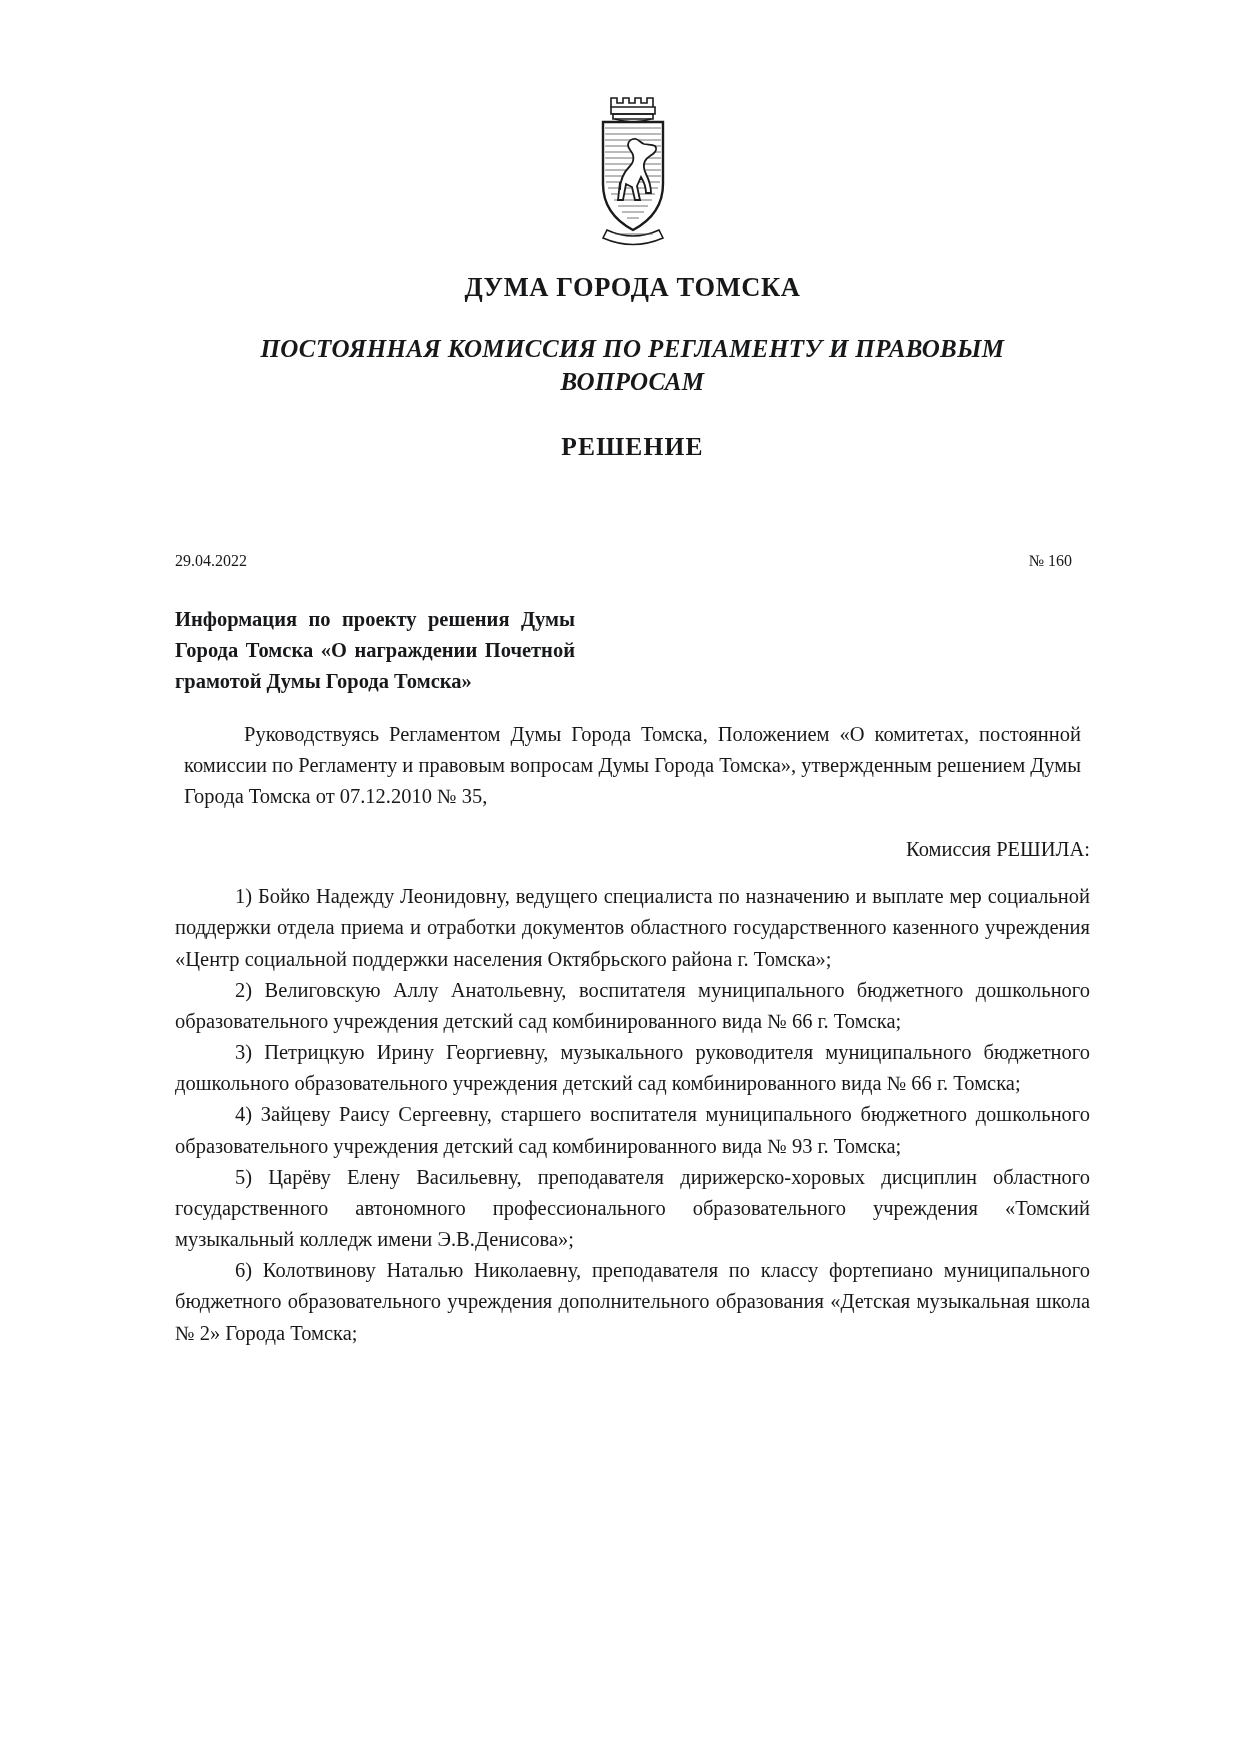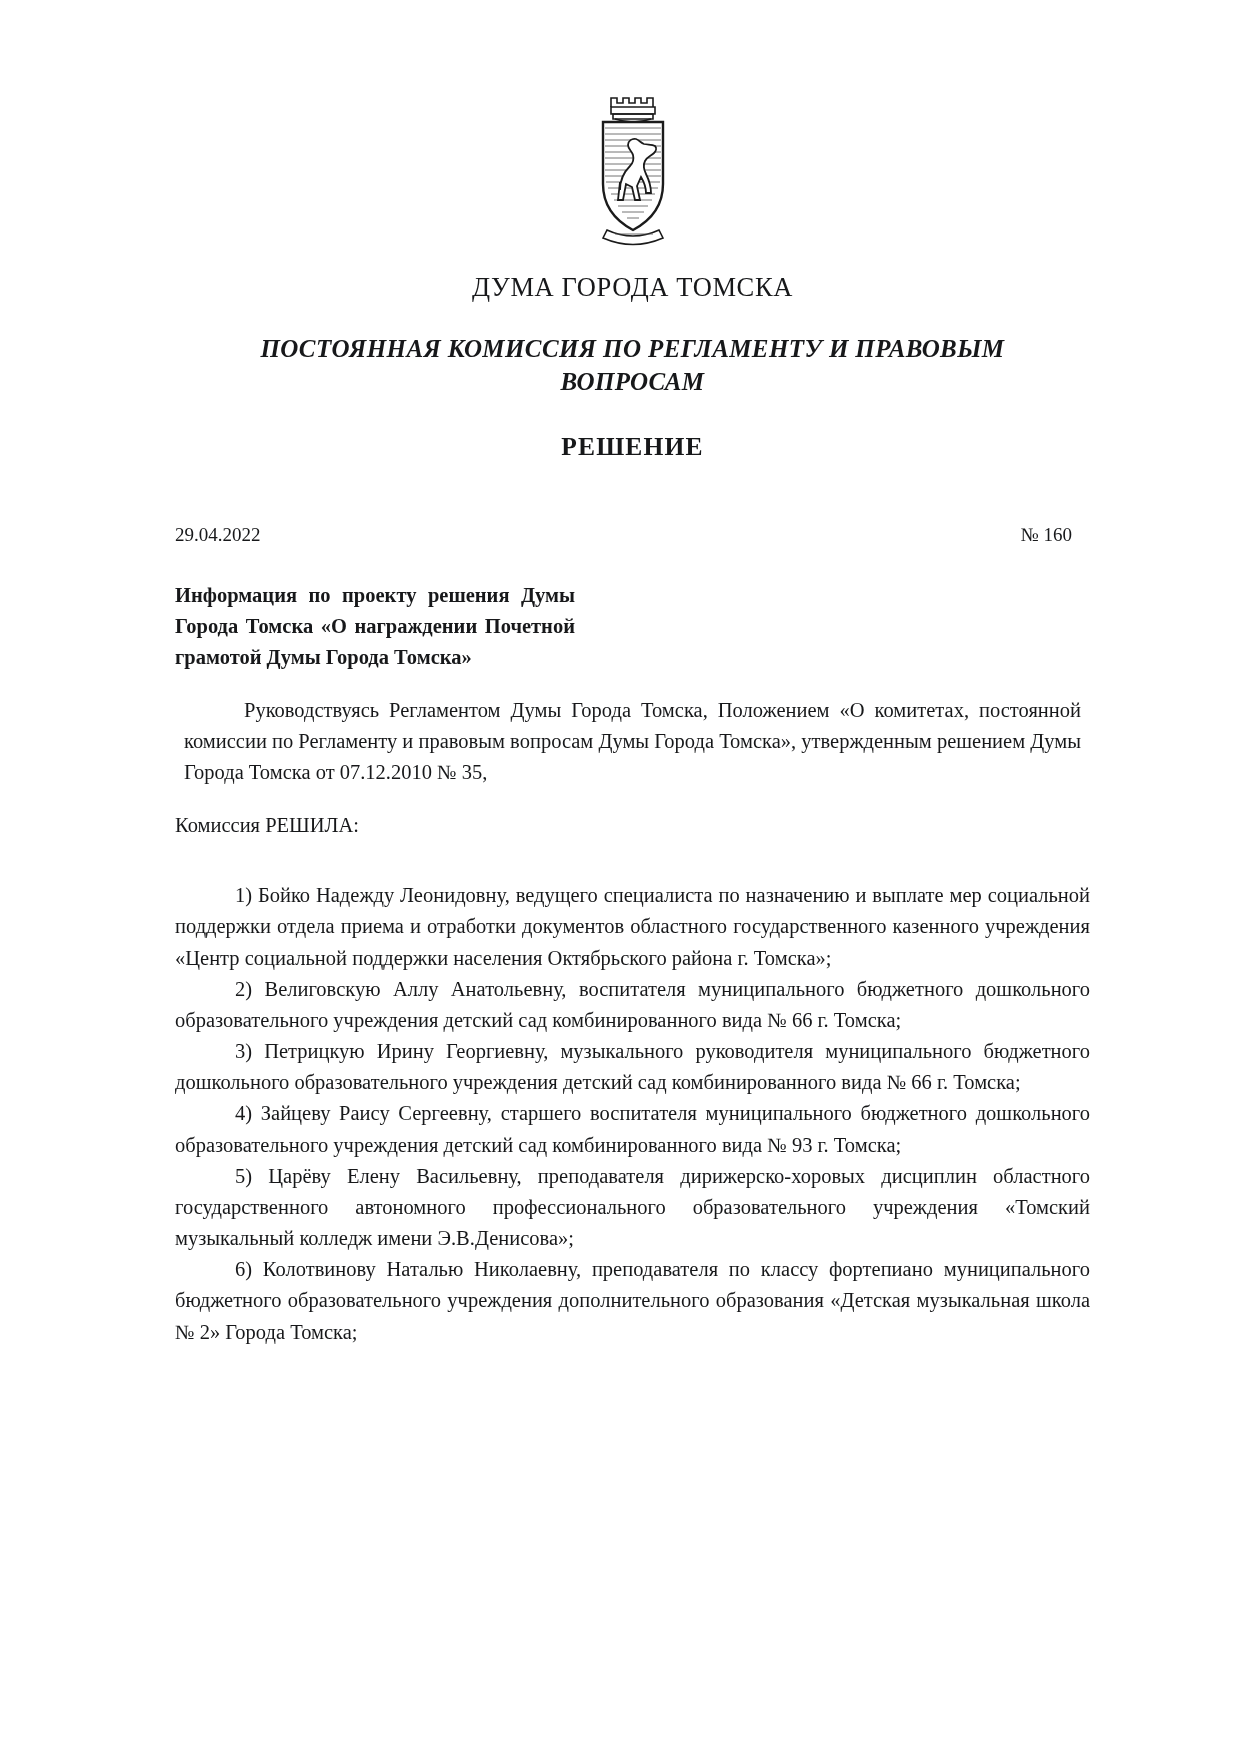--- a/index.html
+++ b/index.html
@@ -30,21 +30,21 @@
   .emblem {
     width: 104px;
     height: 168px;
     display: block;
   }
 
   
   .org-title {
     text-align: center;
     font-size: 26.5px;
-    font-weight: normal;
+    font-weight: bold;
     letter-spacing: 0.6px;
     margin: 10px 0 0 0;
     line-height: 1.3;
   }
   .commission-title {
     text-align: center;
     font-size: 25px;
     font-weight: bold;
     letter-spacing: 0.4px;
     margin: 28px 60px 0 60px;
@@ -57,22 +57,22 @@
     font-weight: bold;
     letter-spacing: 1.2px;
     margin: 34px 0 0 0;
   }
 
   
   .meta-row {
     display: flex;
     justify-content: space-between;
     align-items: baseline;
-    margin-top: 62px;
-    font-size: 19px;
+    margin-top: 90px;
+    font-size: 16px;
   }
   .meta-date { }
   .meta-number { padding-right: 18px; }
 
   
   .subject {
     margin-top: 34px;
     width: 400px;
     font-size: 20.5px;
     font-weight: bold;
@@ -86,23 +86,23 @@
     margin-top: 22px;
     font-size: 20.5px;
     line-height: 1.52;
   }
   .p {
     text-align: justify;
     text-indent: 60px;
     margin: 9px;
   }
   .center-line {
-    text-align: left;
+    text-align: right;
     text-indent: 0;
-    margin: 22px 0 39px 0;
+    margin: 22px 0 16px 0;
     font-size: 20.5px;
   }
   .list-item { text-align: justify; text-indent: 60px; margin: 0; }
 </style>
 </head>
 <body>
 
 <div class="page">
 
   <div class="emblem-wrap">

